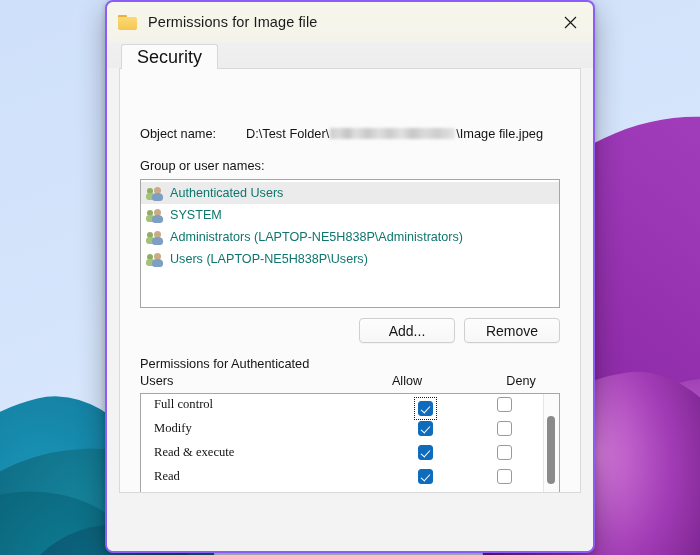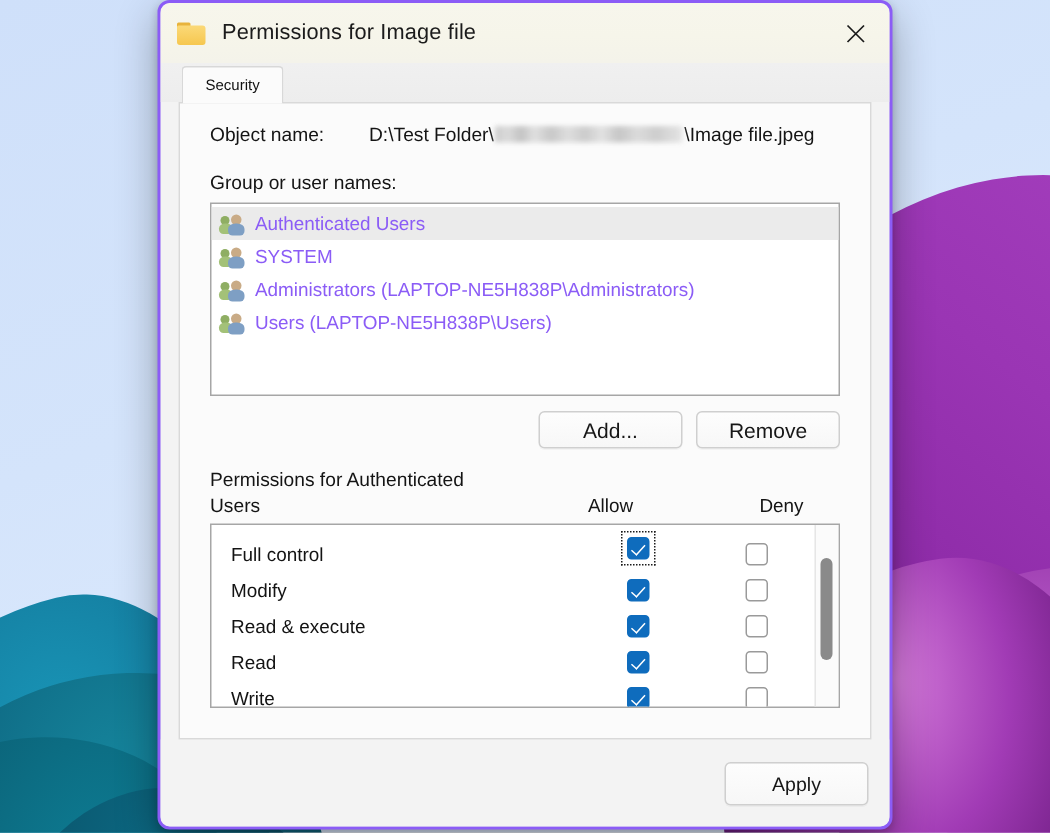--- a/index.html
+++ b/index.html
@@ -160,21 +160,21 @@
     box-sizing: border-box;
   }
   .tab-item {
     position: absolute;
     left: 14px;
     top: 2px;
     height: 24px;
     padding: 0 15px;
     display: flex;
     align-items: center;
-    font-size: 10px;
+    font-size: 18px;
     color: #111;
     background: #fbfbfb;
     border: 1px solid #d8d8d8;
     border-bottom: none;
     border-radius: 3px 3px 0 0;
     cursor: default;
     z-index: 2;
   }
 
   
@@ -190,21 +190,21 @@
   }
 
   .row-objname {
     display: flex;
     align-items: baseline;
     font-size: 12.8px;
     color: #141414;
     margin-bottom: 17px;
     white-space: nowrap;
   }
-  .row-objname .lbl { width: 106px; flex: 0 0 106px; }
+  .row-objname .lbl { width: 106px; flex: 0 0 106px; margin-top: 44px; }
   .path { display: inline-flex; align-items: baseline; }
   .redacted {
     display: inline-block;
     width: 125px;
     height: 11px;
     margin: 0 1px;
     background: linear-gradient(90deg,
        #c9c9c9 0%, #d8d8d8 7%, #bfbfbf 14%, #dedede 21%,
        #c4c4c4 30%, #dcdcdc 39%, #c8c8c8 48%, #e0e0e0 57%,
        #c2c2c2 66%, #d9d9d9 76%, #cacaca 86%, #e3e3e3 100%);
@@ -229,21 +229,21 @@
     box-sizing: border-box;
     overflow: hidden;
     padding: 2px 0 0 0;
   }
   .list-row {
     height: 22px;
     display: flex;
     align-items: center;
     padding-left: 5px;
     font-size: 12.6px;
-    color: #8b5cf6;
+    color: #0f766e;
     cursor: default;
     white-space: nowrap;
   }
   .list-row.selected { background: #ebebeb; }
   .users-icon {
     width: 17px; height: 15px;
     flex: 0 0 17px;
     margin-right: 7px;
     position: relative;
   }
@@ -313,23 +313,24 @@
     position: relative;
     display: flex;
   }
   .perm-list {
     flex: 1 1 auto;
     padding-top: 3px;
   }
   .perm-row {
     height: 24px;
     display: flex;
-    align-items: flex-end;
+    align-items: flex-start;
     font-size: 12.6px;
     color: #131313;
+    font-family: Liberation Serif, serif;
   }
   .perm-name {
     flex: 1 1 auto;
     padding-left: 13px;
     max-width: 262px;
     white-space: nowrap;
   }
   .cb-cell {
     display: flex;
     align-items: center;
@@ -583,16 +584,15 @@
 
       </div>
       <div class="perm-scroll">
         <div class="thumb"></div>
       </div>
     </div>
 
   </div>
 
   <div class="bottombar">
-    <button class="btn btn-wide">Apply</button>
   </div>
 
 </div>
 
 </body></html>

